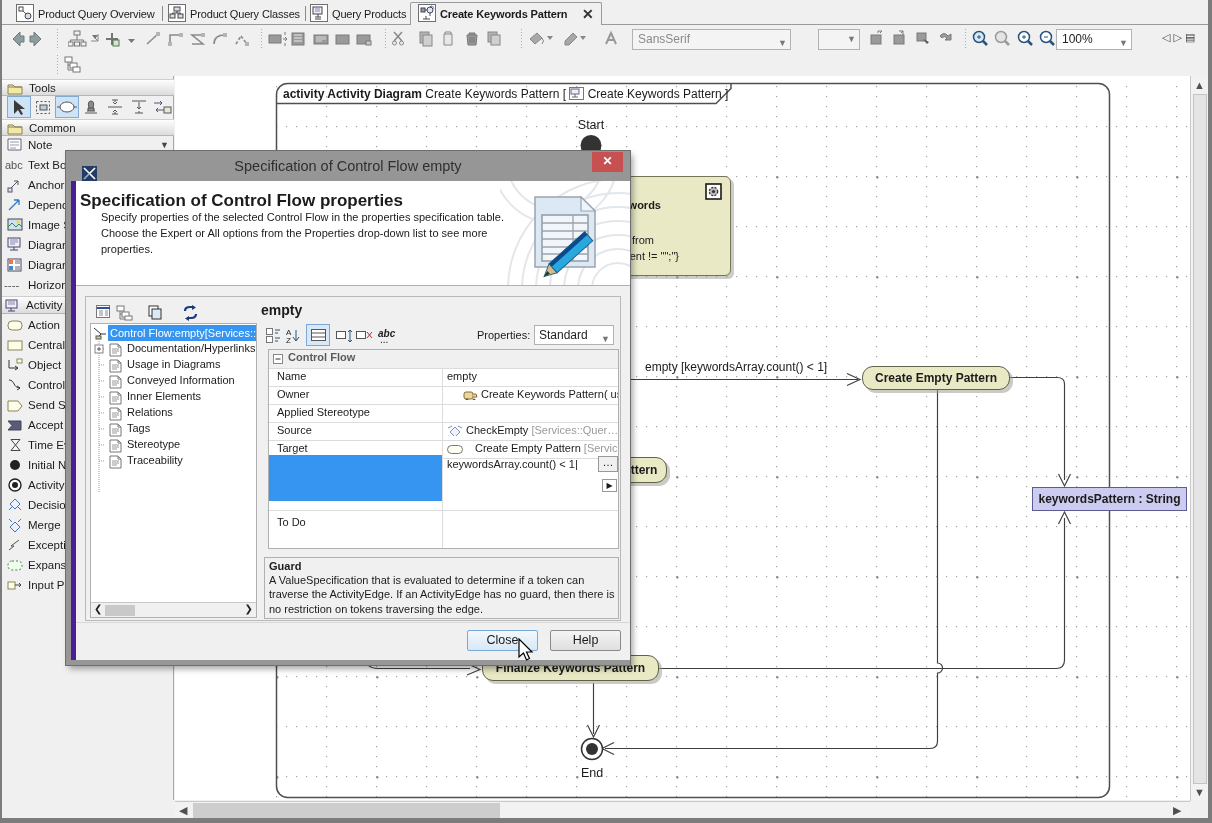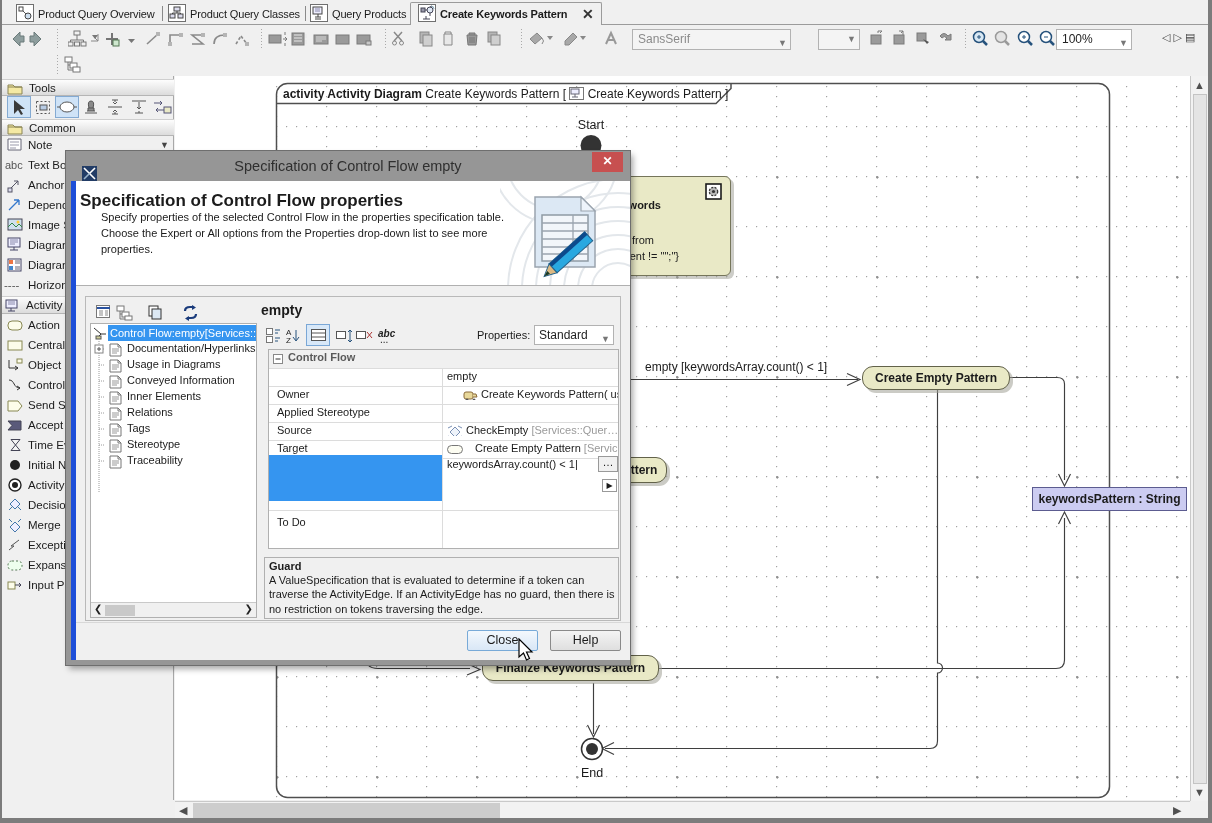--- a/index.html
+++ b/index.html
@@ -41,21 +41,21 @@
     background-size: 10px 50px, 50px 10px, 100px 100px;
     background-position: 0px 40px, 0px 0px, 0px 90px;
   }
   .node { position:absolute; background:#e9e9c6; border:1px solid #62624a; border-radius:11px;
      box-shadow:3px 3px 0 rgba(160,160,150,0.55); font-weight:bold; font-size:12px; text-align:center; }
   
   .sb { position:absolute; background:#f2f2f2; }
   .sbthumb { position:absolute; background:#cdcdcd; }
   .sbarr { position:absolute; color:#505050; font-size:11px; line-height:14px; text-align:center; }
   
-  #dialog { left:66px; top:151px; width:564px; height:514px; background:#1d4ed8;
+  #dialog { left:66px; top:151px; width:564px; height:514px; background:#4c1d95;
      border:5px solid #969696; outline:1px solid #6e6e6e; box-shadow:3px 4px 6px rgba(0,0,0,0.35); }
   #dtitle { position:absolute; left:-5px; top:-5px; width:564px; height:30px; background:#969696;
      text-align:center; font-size:14.5px; color:#2f2f2f; line-height:30px; }
   #dclose { position:absolute; left:521px; top:-4px; width:31px; height:20px; background:#c75050;
      color:#fff; text-align:center; font-size:12px; line-height:19px; font-weight:bold; }
   .btn { position:absolute; height:21px; background:linear-gradient(#f4f4f4,#dfdfdf);
      border:1px solid #8a8a8a; border-radius:2px; text-align:center; font-size:12.5px; line-height:19px; }
   #dbody { position:absolute; left:5px; top:25px; width:554px; height:479px; background:#f0f0f0; }
   .trow { position:absolute; left:0; width:100%; white-space:nowrap; font-size:11px; }
   .ticn { position:absolute; width:13px; height:14px; }
@@ -653,20 +653,21 @@
             </svg>
           <b class="abs" style="left:19px;top:1px;color:#5a5a5a">Control Flow</b>
           <div class="gridline" style="left:173px;top:18px;width:1px;height:180px"></div>
           <div class="gridline" style="left:0;top:18px;width:349px;height:1px"></div>
           <div class="gridline" style="left:0;top:36px;width:349px;height:1px"></div>
           <div class="gridline" style="left:0;top:54px;width:349px;height:1px"></div>
           <div class="gridline" style="left:0;top:72px;width:349px;height:1px"></div>
           <div class="gridline" style="left:0;top:90px;width:349px;height:1px"></div>
           <div class="gridline" style="left:0;top:108px;width:349px;height:1px"></div>
           <div class="gridline" style="left:0;top:160px;width:349px;height:1px"></div>
+          <div class="trow" style="left:8px;top:20px">Name</div>
             <div class="trow" style="left:178px;top:20px">empty</div>
           <div class="trow" style="left:8px;top:38px">Owner</div>
           <div class="trow" style="left:194px;top:38px;width:171px;overflow:hidden"><svg style="position:absolute;left:0;top:2px" width="15" height="12">
                 <rect x="1" y="2" width="9" height="7" rx="2" fill="#e8d89a" stroke="#8a6a3a"></rect>
                 <path d="M10 4 h3 l1 3 h-4" fill="#e8d89a" stroke="#8a6a3a"></path>
                 <circle cx="4" cy="10" r="1.5" fill="#555"></circle>
                 <circle cx="11" cy="10" r="1.5" fill="#555"></circle>
               </svg><span style="margin-left:18px">Create Keywords Pattern( us…</span></div>
           <div class="trow" style="left:8px;top:56px">Applied Stereotype</div>
           <div class="trow" style="left:8px;top:74px">Source</div>

